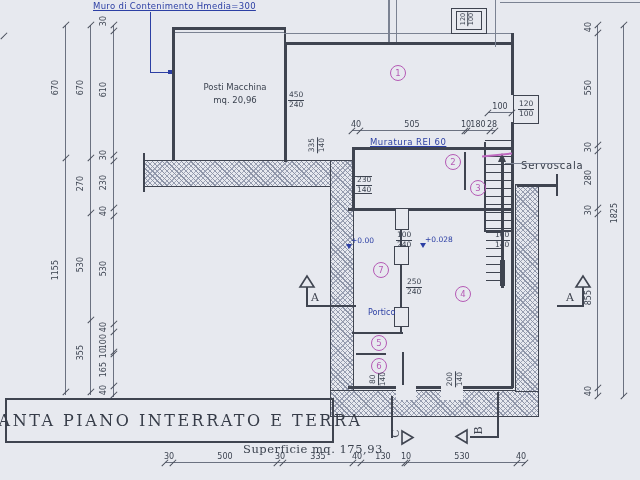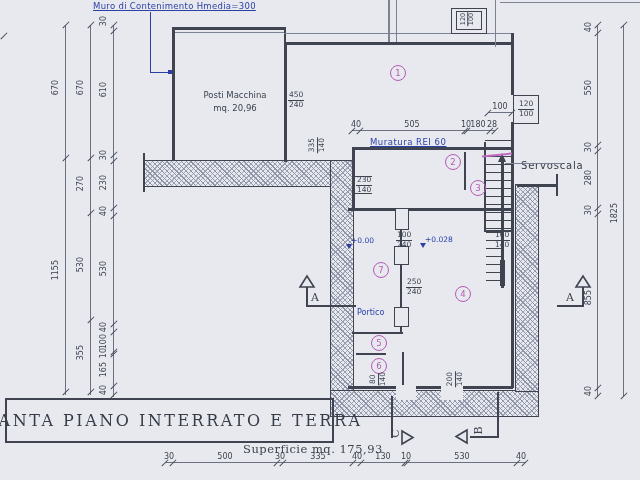--- a/index.html
+++ b/index.html
@@ -118,28 +118,28 @@
   <div class="circ" style="left:371px;top:335px;">
       <span>5</span>
     </div>
   <div class="circ" style="left:371px;top:358px;">
       <span>6</span>
     </div>
   <div class="circ" style="left:373px;top:262px;">
       <span>7</span>
     </div>
 
-  <div style="position:absolute;left:196px;top:81px;width:78px;text-align:center;font-size:8.5px;line-height:1.5;margin-top:8px;">
+  <div style="position:absolute;left:196px;top:81px;width:78px;text-align:center;font-size:8.5px;line-height:1.5;">
     <div>Posti Macchina</div>
     <div>mq. 20,96</div>
   </div>
   <div class="blue" style="position:absolute;left:370px;top:137px;font-size:8.5px;text-decoration:underline;letter-spacing:.5px;">Muratura REI 60</div>
   <div style="position:absolute;left:521px;top:160px;font-size:10px;color:#353b47;letter-spacing:.8px;">Servoscala</div>
   <div class="w thin" style="left:505px;top:163px;width:56px;height:1.2px;"></div>
-  <div class="blue" style="position:absolute;left:357px;top:308px;font-size:8px;">Portico</div>
+  <div class="blue" style="position:absolute;left:368px;top:308px;font-size:8px;">Portico</div>
   <div class="blue" style="position:absolute;left:351px;top:236px;font-size:7.5px;">+0.00</div>
   <div class="lvlflag" style="left:346px;top:244px;"></div>
   <div class="blue" style="position:absolute;left:425px;top:235px;font-size:7.5px;">+0.028</div>
   <div class="lvlflag" style="left:420px;top:243px;"></div>
 
   <div class="frac" style="left:288px;top:91px;">
       <b>450</b>
       <span>240</span>
     </div>
   <div class="frac" style="left:356px;top:176px;">

